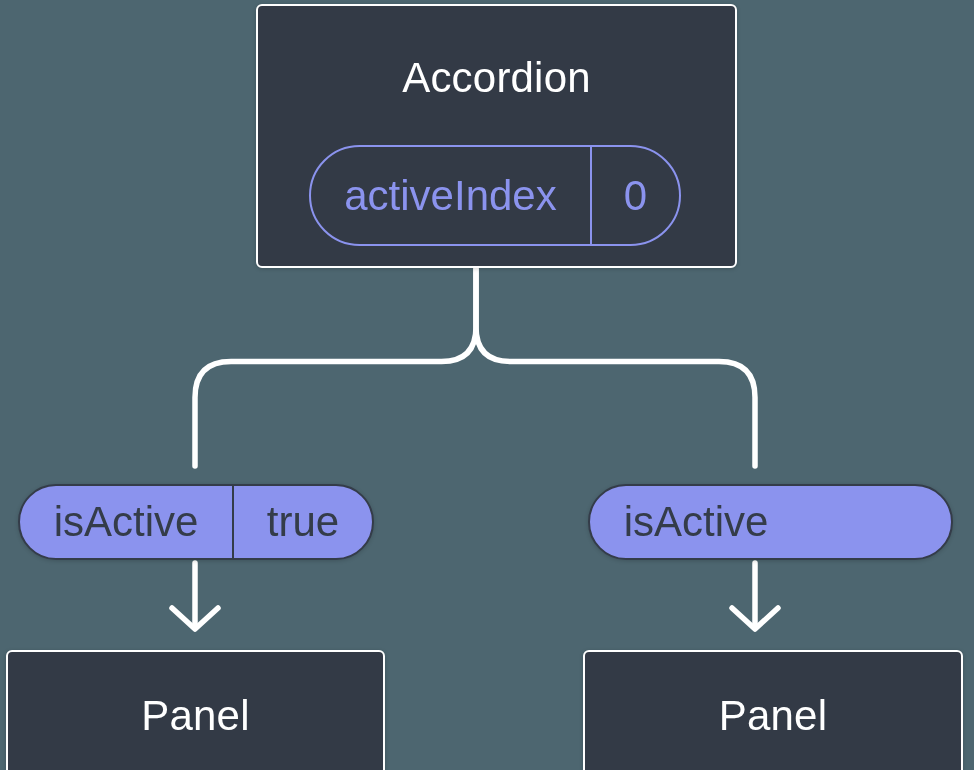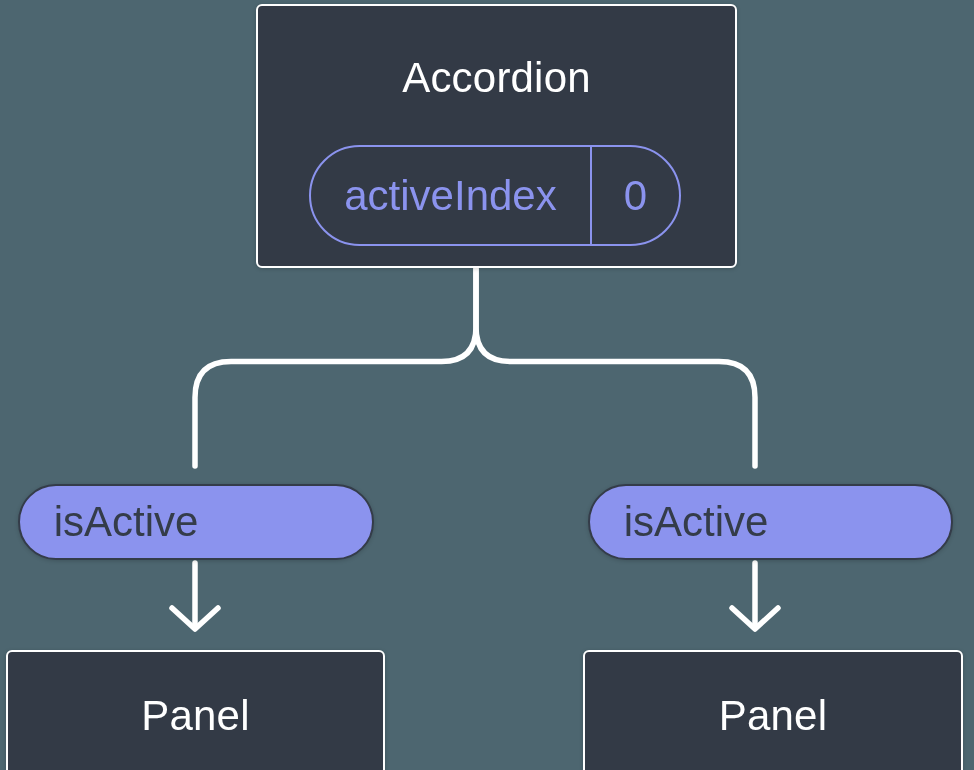--- a/index.html
+++ b/index.html
@@ -128,20 +128,21 @@
   <div class="node node-root">
     <div class="node-title">Accordion</div>
     <div class="pill pill-outline">
       <div class="pill-section pill-label">activeIndex</div>
       <div class="pill-section pill-value">0</div>
     </div>
   </div>
 
   <div class="pill pill-solid pill-solid-left">
     <div class="pill-section pill-label">isActive</div>
+    <div class="pill-section pill-value">true</div>
   </div>
 
   <div class="pill pill-solid pill-solid-right">
     <div class="pill-section pill-label">isActive</div>
   </div>
 
   <div class="node panel panel-left">
     <span>Panel</span>
   </div>
 

